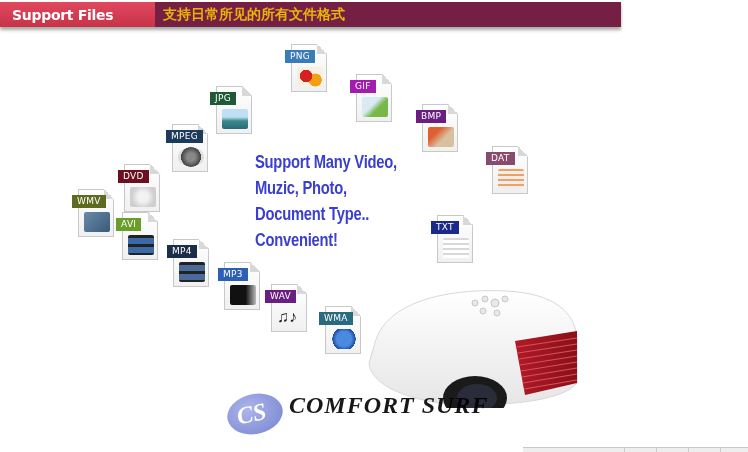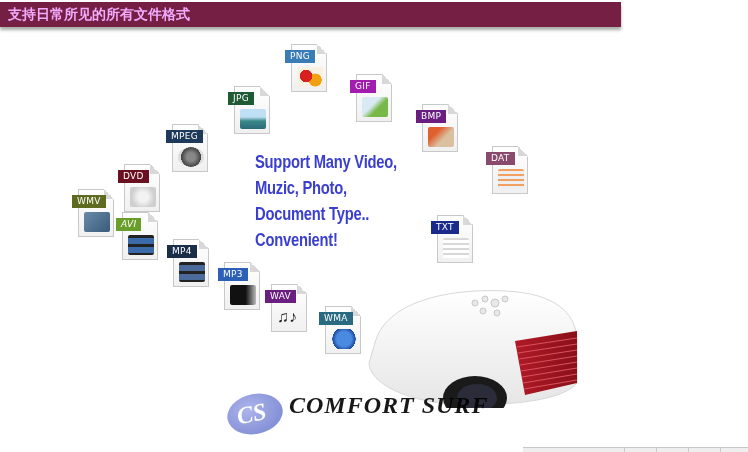--- a/index.html
+++ b/index.html
@@ -13,21 +13,21 @@
   .banner-left {
     width: 155px; height: 100%;
     background: linear-gradient(#e0485e, #c8334a);
     color: #ffffff; font-weight: bold; font-size: 14px;
     display: flex; align-items: center; padding-left: 12px;
     font-family: "DejaVu Sans", sans-serif; letter-spacing: -0.3px;
   }
   .banner-right {
     flex: 1; height: 100%;
     background: #761f44;
-    color: #f0abfc; font-weight: bold; font-size: 14px;
+    color: #eab308; font-weight: bold; font-size: 14px;
     display: flex; align-items: center; padding-left: 8px;
     font-family: "DejaVu Sans", sans-serif;
   }
 
   .file-icon { position: absolute; width: 44px; height: 54px; }
   .file-icon .page {
     position: absolute; left: 6px; top: 4px; width: 36px; height: 48px;
     background: linear-gradient(#ffffff, #f0f0f0);
     border: 1px solid #c8c8c8;
     clip-path: polygon(0 0, 72% 0, 100% 22%, 100% 100%, 0 100%);
@@ -86,20 +86,21 @@
   .bottom-bar {
     position: absolute; left: 523px; top: 447px; width: 225px; height: 5px;
     border-top: 1px solid #c8c8c8; background: #eeeeee; display: flex;
   }
   .bottom-bar div { border-right: 1px solid #cccccc; height: 100%; }
 </style>
 </head>
 <body>
 
 <div class="banner">
+  <div class="banner-left">Support Files</div>
   <div class="banner-right">支持日常所见的所有文件格式</div>
 </div>
 
 <div id="icons">
     <div class="file-icon" style="left: 60px; top: 185px; margin-left: 12px;">
       <div class="page"></div>
       <div class="fold"></div>
       <div class="art" style="background:linear-gradient(135deg,#6a8aa8,#3a5a7a);"></div>
       <div class="tag" style="background: rgb(94, 106, 31);">WMV</div>
     </div>
@@ -108,21 +109,21 @@
       <div class="fold"></div>
       <div class="art" style="background:radial-gradient(circle,#f2f2f2 30%,#cfcfcf 70%);"></div>
       <div class="tag" style="background: rgb(107, 16, 32);">DVD</div>
     </div>
     <div class="file-icon" style="left: 166px; top: 120px;">
       <div class="page"></div>
       <div class="fold"></div>
       <div class="art" style="background:radial-gradient(circle,#888 25%,#444 60%,#ddd 62%);border-radius:50%;"></div>
       <div class="tag" style="background: rgb(30, 58, 90);">MPEG</div>
     </div>
-    <div class="file-icon" style="left: 116px; top: 208px; font-style: italic;">
+    <div class="file-icon" style="left: 116px; top: 208px;">
       <div class="page"></div>
       <div class="fold"></div>
       <div class="art" style="background:repeating-linear-gradient(#222 0 3px,#3a6aa8 3px 9px);"></div>
       <div class="tag" style="background: rgb(106, 158, 42);">AVI</div>
     </div>
     <div class="file-icon" style="left: 167px; top: 235px;">
       <div class="page"></div>
       <div class="fold"></div>
       <div class="art" style="background:repeating-linear-gradient(#222 0 3px,#4a6a9a 3px 9px);"></div>
       <div class="tag" style="background: rgb(26, 46, 74);">MP4</div>
@@ -138,21 +139,21 @@
       <div class="fold"></div>
       <div class="art" style="background: transparent; font-size: 16px; color: rgb(34, 34, 34); line-height: 20px;">♫♪</div>
       <div class="tag" style="background: rgb(106, 31, 128);">WAV</div>
     </div>
     <div class="file-icon" style="left: 319px; top: 302px;">
       <div class="page"></div>
       <div class="fold"></div>
       <div class="art" style="background:radial-gradient(circle,#4a8ae0 45%,#1a4aa0 70%,transparent 72%);"></div>
       <div class="tag" style="background: rgb(42, 106, 128);">WMA</div>
     </div>
-    <div class="file-icon" style="left: 228px; top: 82px;">
+    <div class="file-icon" style="left: 210px; top: 82px;">
       <div class="page"></div>
       <div class="fold"></div>
       <div class="art" style="background:linear-gradient(#bfe0f4 40%,#3a8a8a 60%,#2a6a7a);"></div>
       <div class="tag" style="background: rgb(31, 90, 52);">JPG</div>
     </div>
     <div class="file-icon" style="left: 285px; top: 40px;">
       <div class="page"></div>
       <div class="fold"></div>
       <div class="art" style="background:radial-gradient(circle at 35% 45%,#d82020 30%,transparent 32%),radial-gradient(circle at 70% 65%,#f0a010 28%,#f8f0e0 30%);"></div>
       <div class="tag" style="background: rgb(58, 124, 184);">PNG</div>

